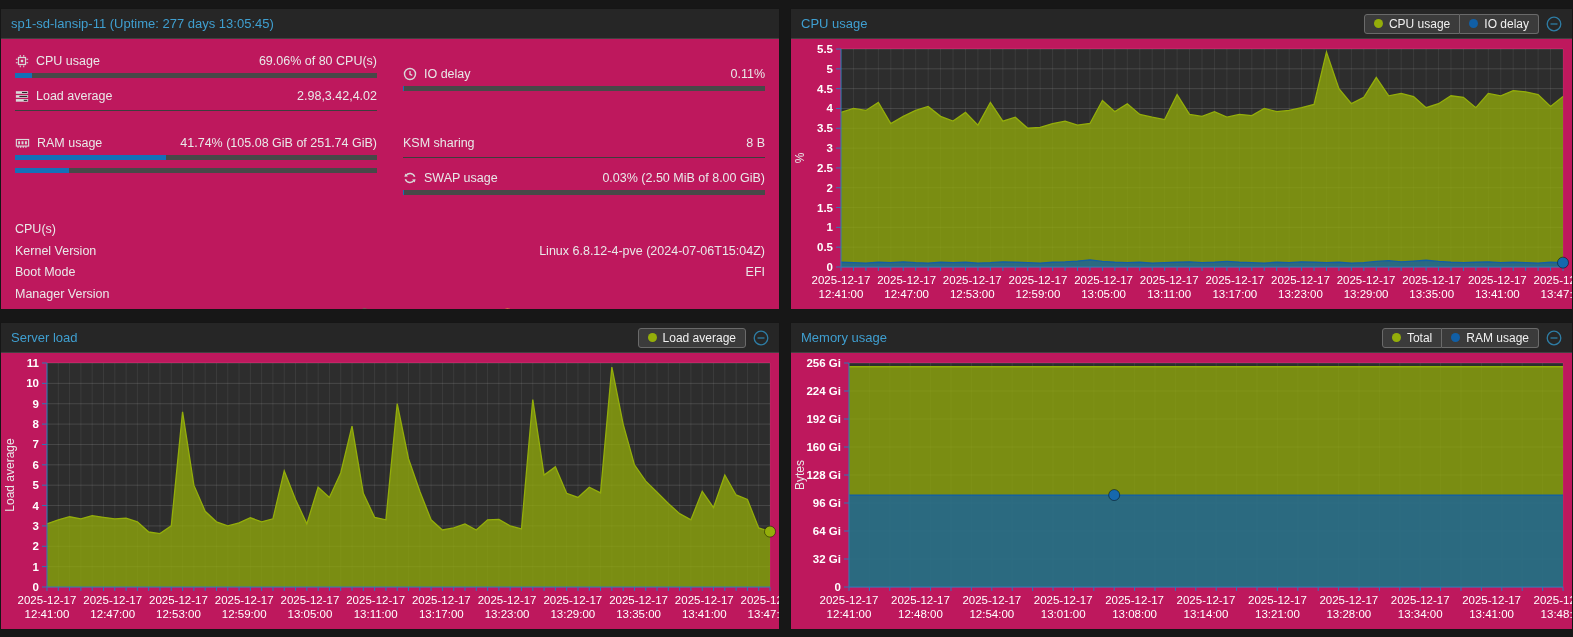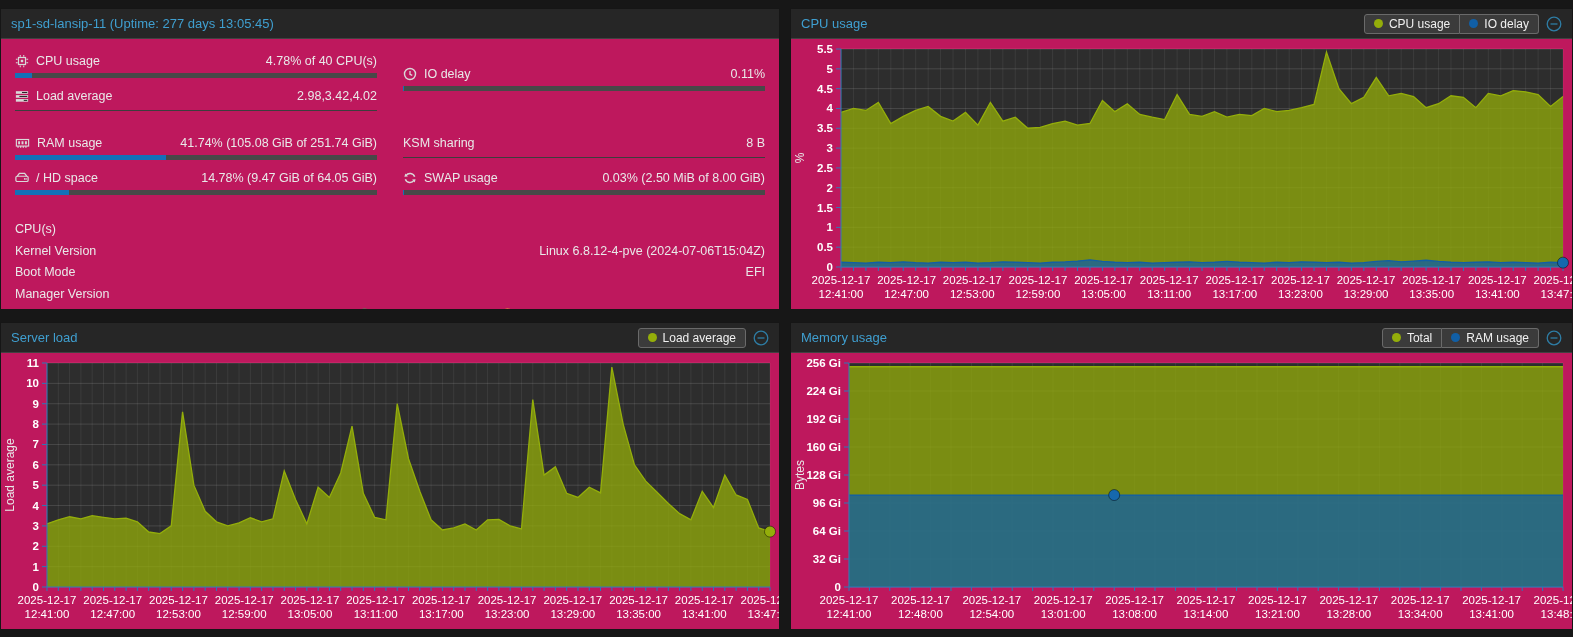--- a/index.html
+++ b/index.html
@@ -77,21 +77,21 @@
                     <line x1="6" y1="13" x2="6" y2="15"></line>
                     <line x1="10" y1="13" x2="10" y2="15"></line>
                     <line x1="1" y1="6" x2="3" y2="6"></line>
                     <line x1="1" y1="10" x2="3" y2="10"></line>
                     <line x1="13" y1="6" x2="15" y2="6"></line>
                     <line x1="13" y1="10" x2="15" y2="10"></line>
                   </g>
                 </svg>
               <span>CPU usage</span>
             </span>
-            <span class="stat-value">4.78% of 40 CPU(s)</span>
+            <span class="stat-value">69.06% of 80 CPU(s)</span>
           </div>
           <div class="bar">
               <div class="bar-fill" style="width: 4.78%;"></div>
             </div>
 
           <div class="stat-row">
             <span class="stat-label">
               <svg width="14" height="14" viewBox="0 0 16 16">
                   <g fill="#d9d9d9">
                     <rect x="1" y="2.5" width="14" height="3"></rect>
@@ -144,32 +144,20 @@
                   </g>
                 </svg>
               <span>RAM usage</span>
             </span>
             <span class="stat-value">41.74% (105.08 GiB of 251.74 GiB)</span>
           </div>
           <div class="bar">
               <div class="bar-fill" style="width: 41.74%;"></div>
             </div>
 
-          <div class="stat-row">
-            <span class="stat-label">
-              <svg width="14" height="14" viewBox="0 0 16 16">
-                  <rect x="1" y="6" width="14" height="6" rx="1.5" fill="none" stroke="#d9d9d9" stroke-width="1.4"></rect>
-                  <path d="M2.5 6 L5 2.8 h6 L13.5 6" fill="none" stroke="#d9d9d9" stroke-width="1.4"></path>
-                  <circle cx="11.2" cy="9" r="1" fill="#d9d9d9"></circle>
-                  <circle cx="13" cy="9" r="0.8" fill="#d9d9d9"></circle>
-                </svg>
-              <span>/ HD space</span>
-            </span>
-            <span class="stat-value">14.78% (9.47 GiB of 64.05 GiB)</span>
-          </div>
           <div class="bar">
               <div class="bar-fill" style="width: 14.78%;"></div>
             </div>
         </div>
         <div>
           <div class="stat-row">
             <span class="stat-label">
                 <span>KSM sharing</span>
               </span>
             <span class="stat-value">8 B</span>

